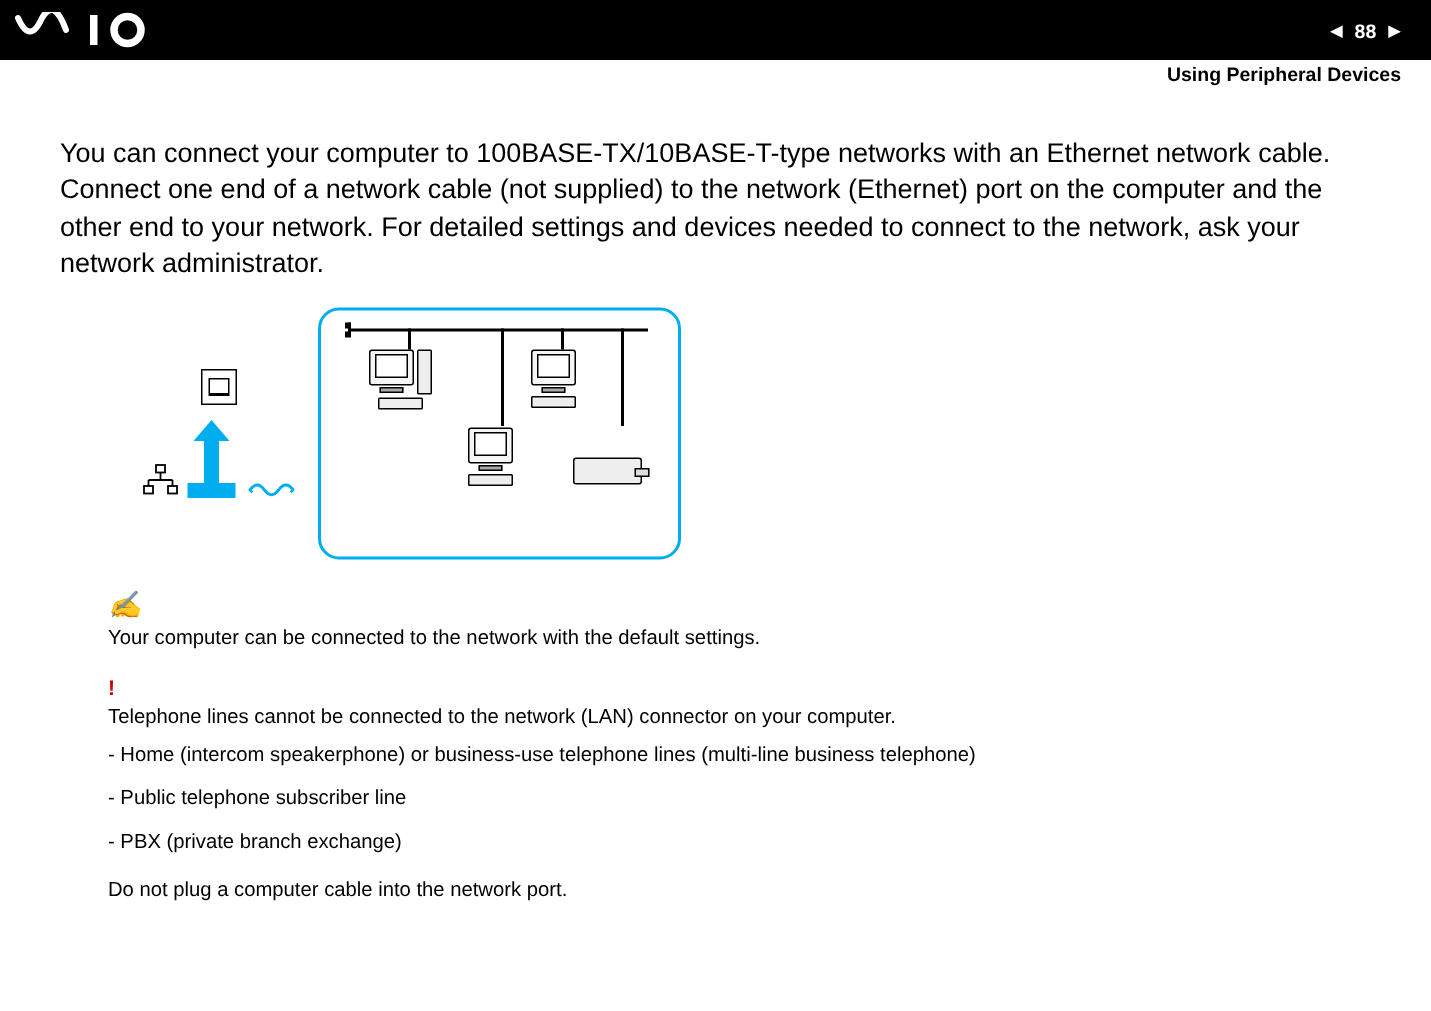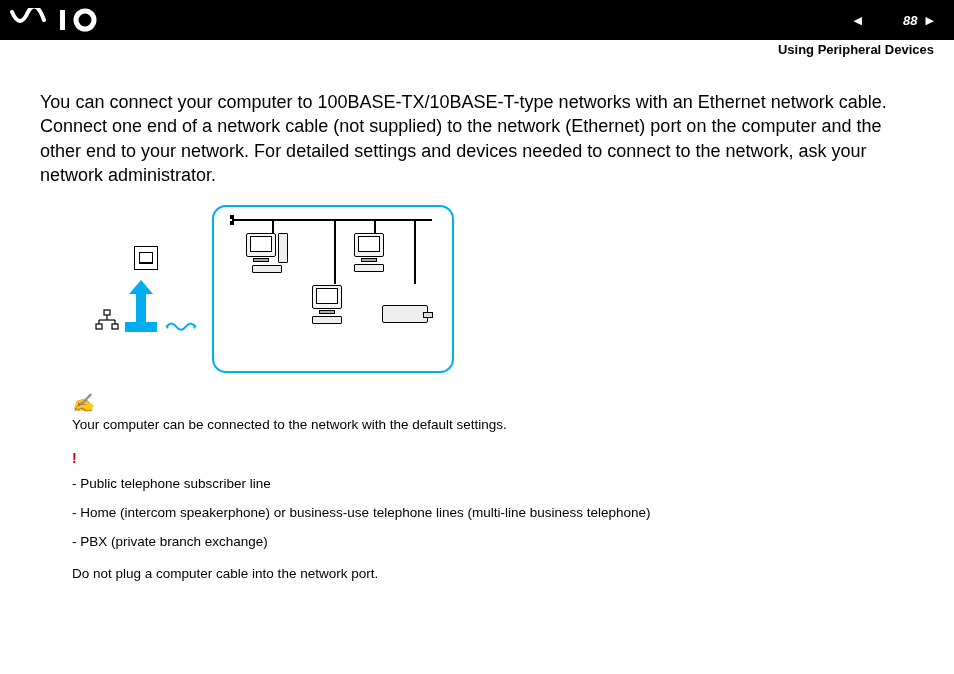--- a/index.html
+++ b/index.html
@@ -11,21 +11,21 @@
     }
     .header-bar {
       background: #000; color: #fff;
       height: 40px; display: flex;
       align-items: center; justify-content: space-between;
       padding: 0 20px 0 10px;
     }
     .logo { display: flex; align-items: center; }
     .nav-info { display: flex; align-items: center; gap: 8px; }
     .nav-arrow { font-size: 11px; color: #fff; }
-    .page-num { font-weight: bold; font-style: italic; font-size: 13px; margin-left: 33px; }
+    .page-num { font-weight: bold; font-size: 13px; }
     .section-label { font-weight: bold; font-size: 13px; position: absolute; top: 42px; right: 20px; }
     .content { padding: 50px 40px 20px 40px; }
     .title { font-size: 26px; font-weight: normal; margin-bottom: 14px; letter-spacing: -0.3px; }
     .intro { font-size: 18px; line-height: 1.35; margin-bottom: 18px; }
     .diagram-area { display: flex; align-items: center; gap: 15px; margin: 10px 0 18px 55px; }
     .diagram-left { display: flex; flex-direction: column; align-items: center; gap: 10px; }
     .port-box { width: 24px; height: 24px; border: 1.5px solid #000; display: flex; align-items: center; justify-content: center; background:#fff;}
     .port-inner { width: 14px; height: 12px; border: 1px solid #000; border-bottom: 2px solid #000; }
     .arrow-up { position:relative; display:flex; flex-direction:column; align-items:center; }
     .arrow-stem { width: 10px; height: 28px; background:#00aeef; }
@@ -152,21 +152,22 @@
     </div>
   </div>
 
   <div class="notes">
     <div class="block">
       <span class="note-icon">✍</span><br>
       <span>Your computer can be connected to the network with the default settings.</span>
     </div>
     <div class="block">
       <span class="warn-icon">!</span><br>
+      <p>Telephone lines cannot be connected to the network (LAN) connector on your computer.</p>
       <div class="bullets">
+        <p>- Home (intercom speakerphone) or business-use telephone lines (multi-line business telephone)</p>
         <p>- Public telephone subscriber line</p>
-        <p>- Home (intercom speakerphone) or business-use telephone lines (multi-line business telephone)</p>
         <p>- PBX (private branch exchange)</p>
       </div>
     </div>
   </div>
   <p class="final-note">Do not plug a computer cable into the network port.</p>
 </div>
 
 </body></html>

